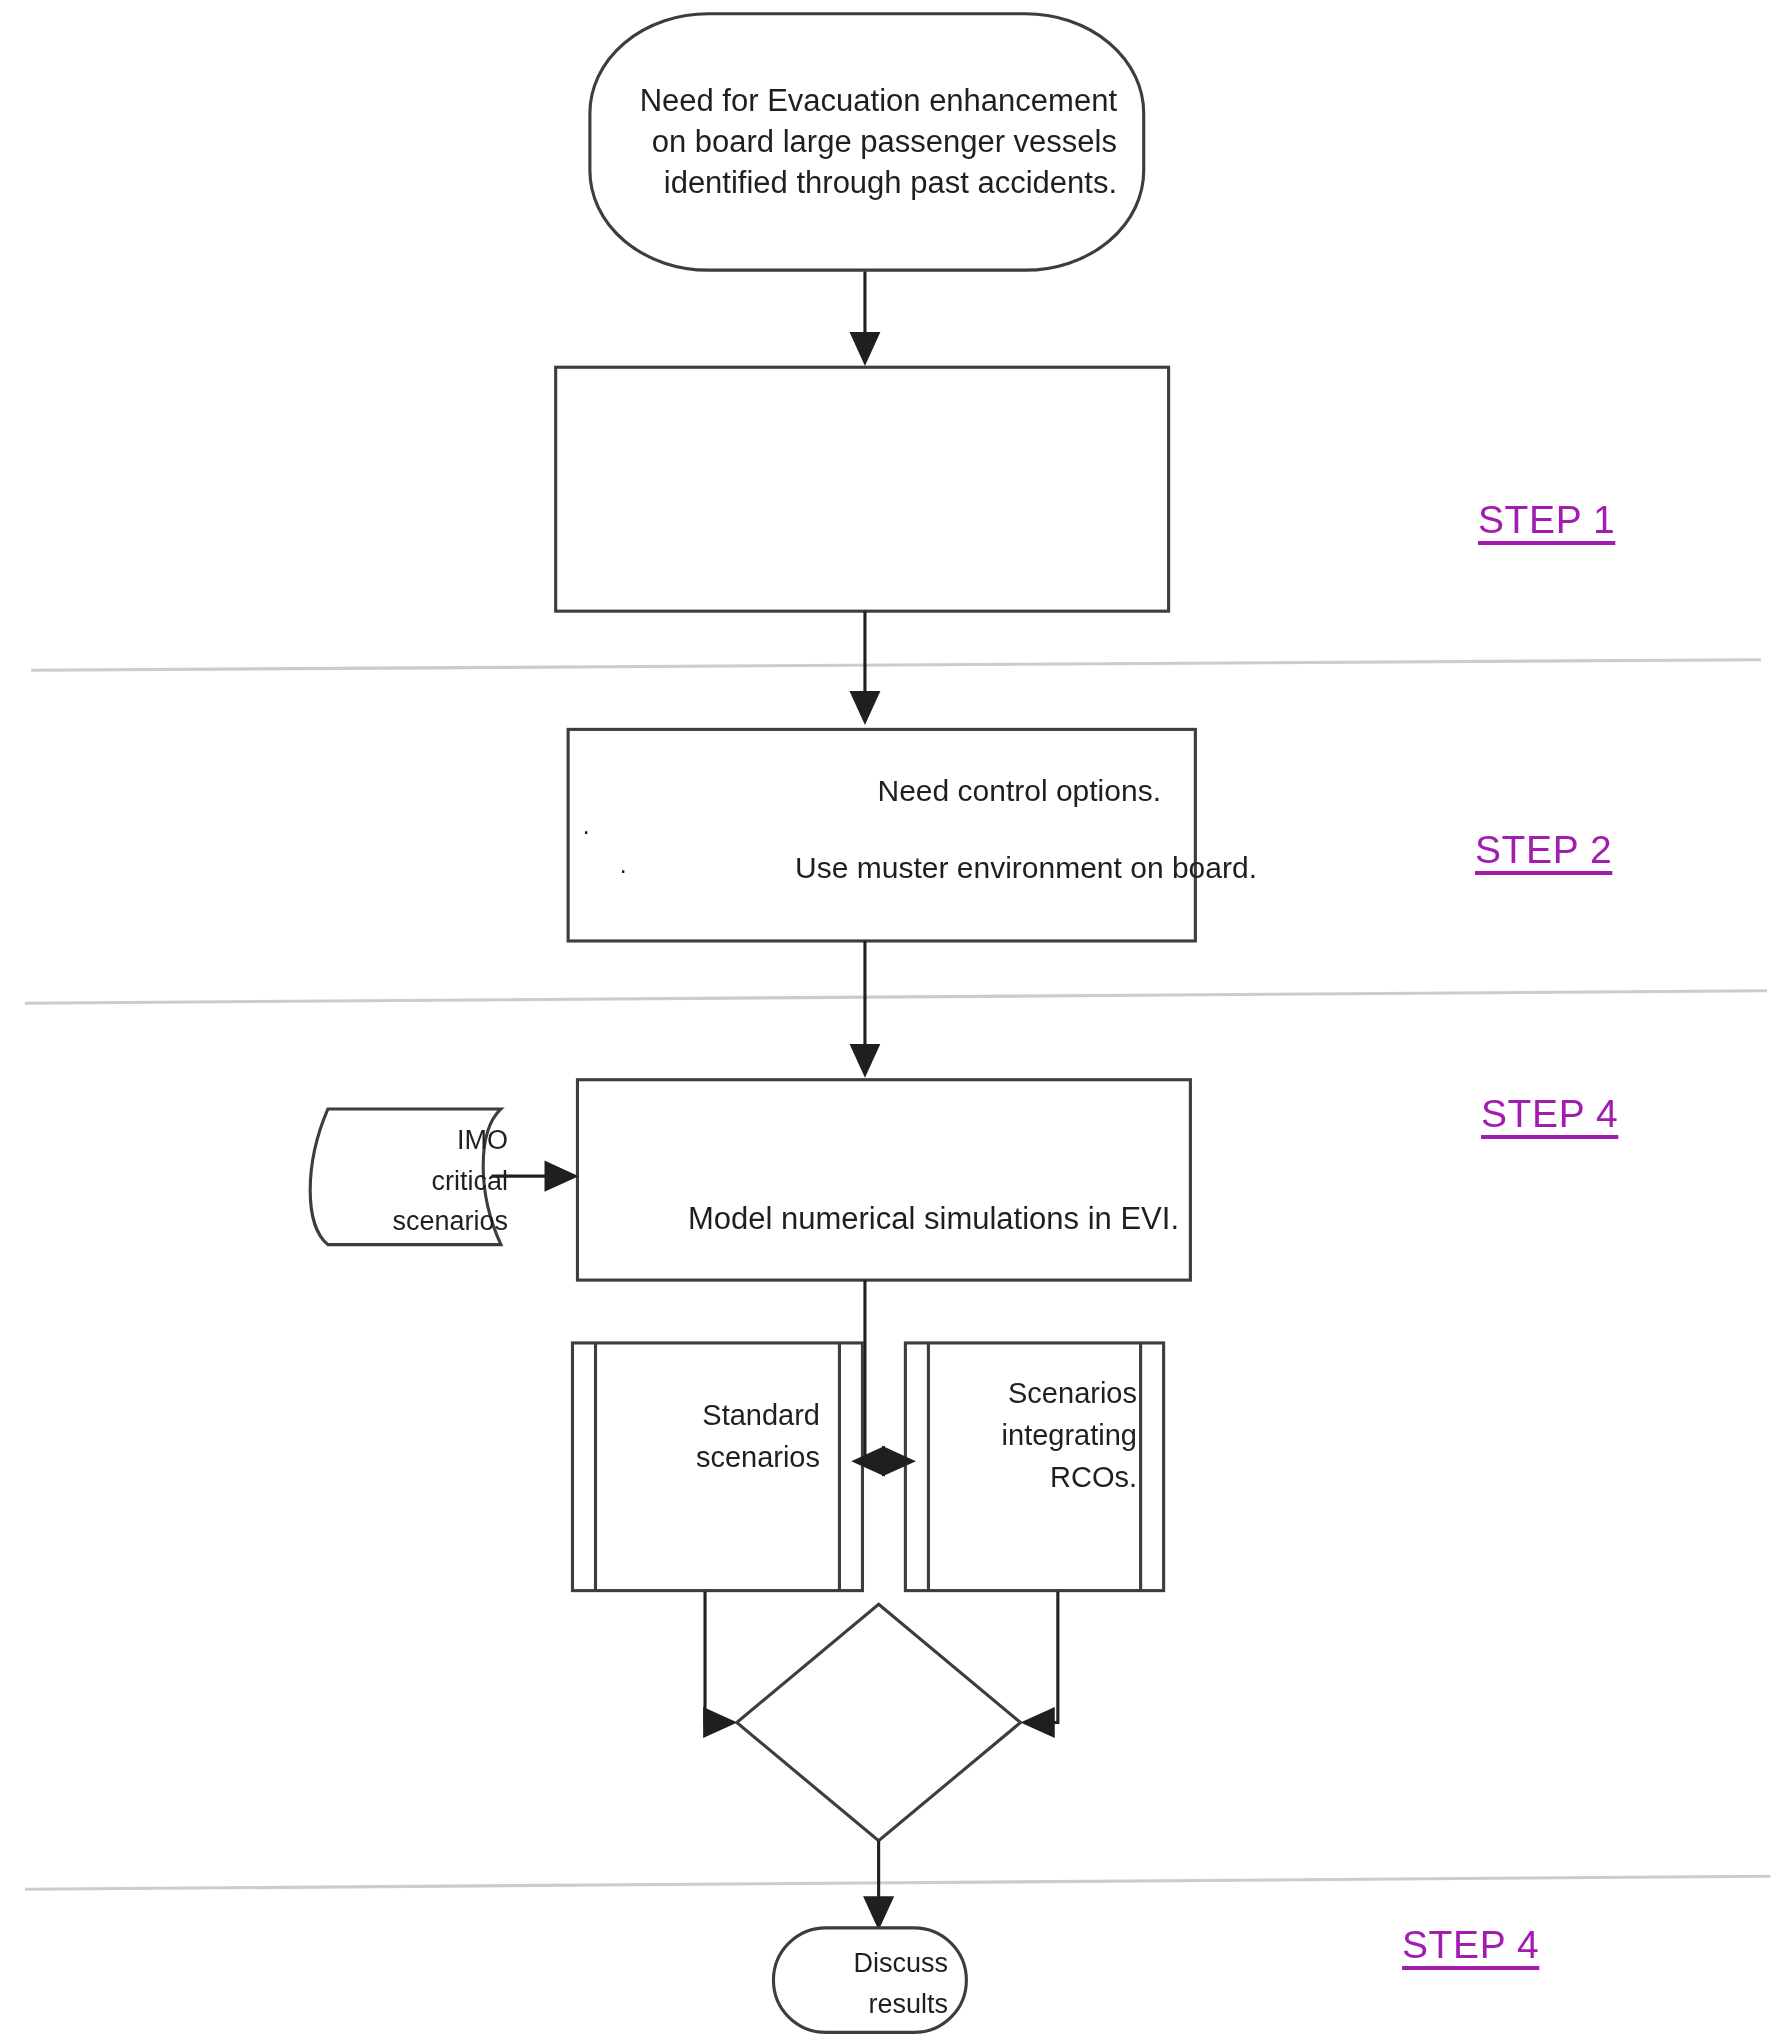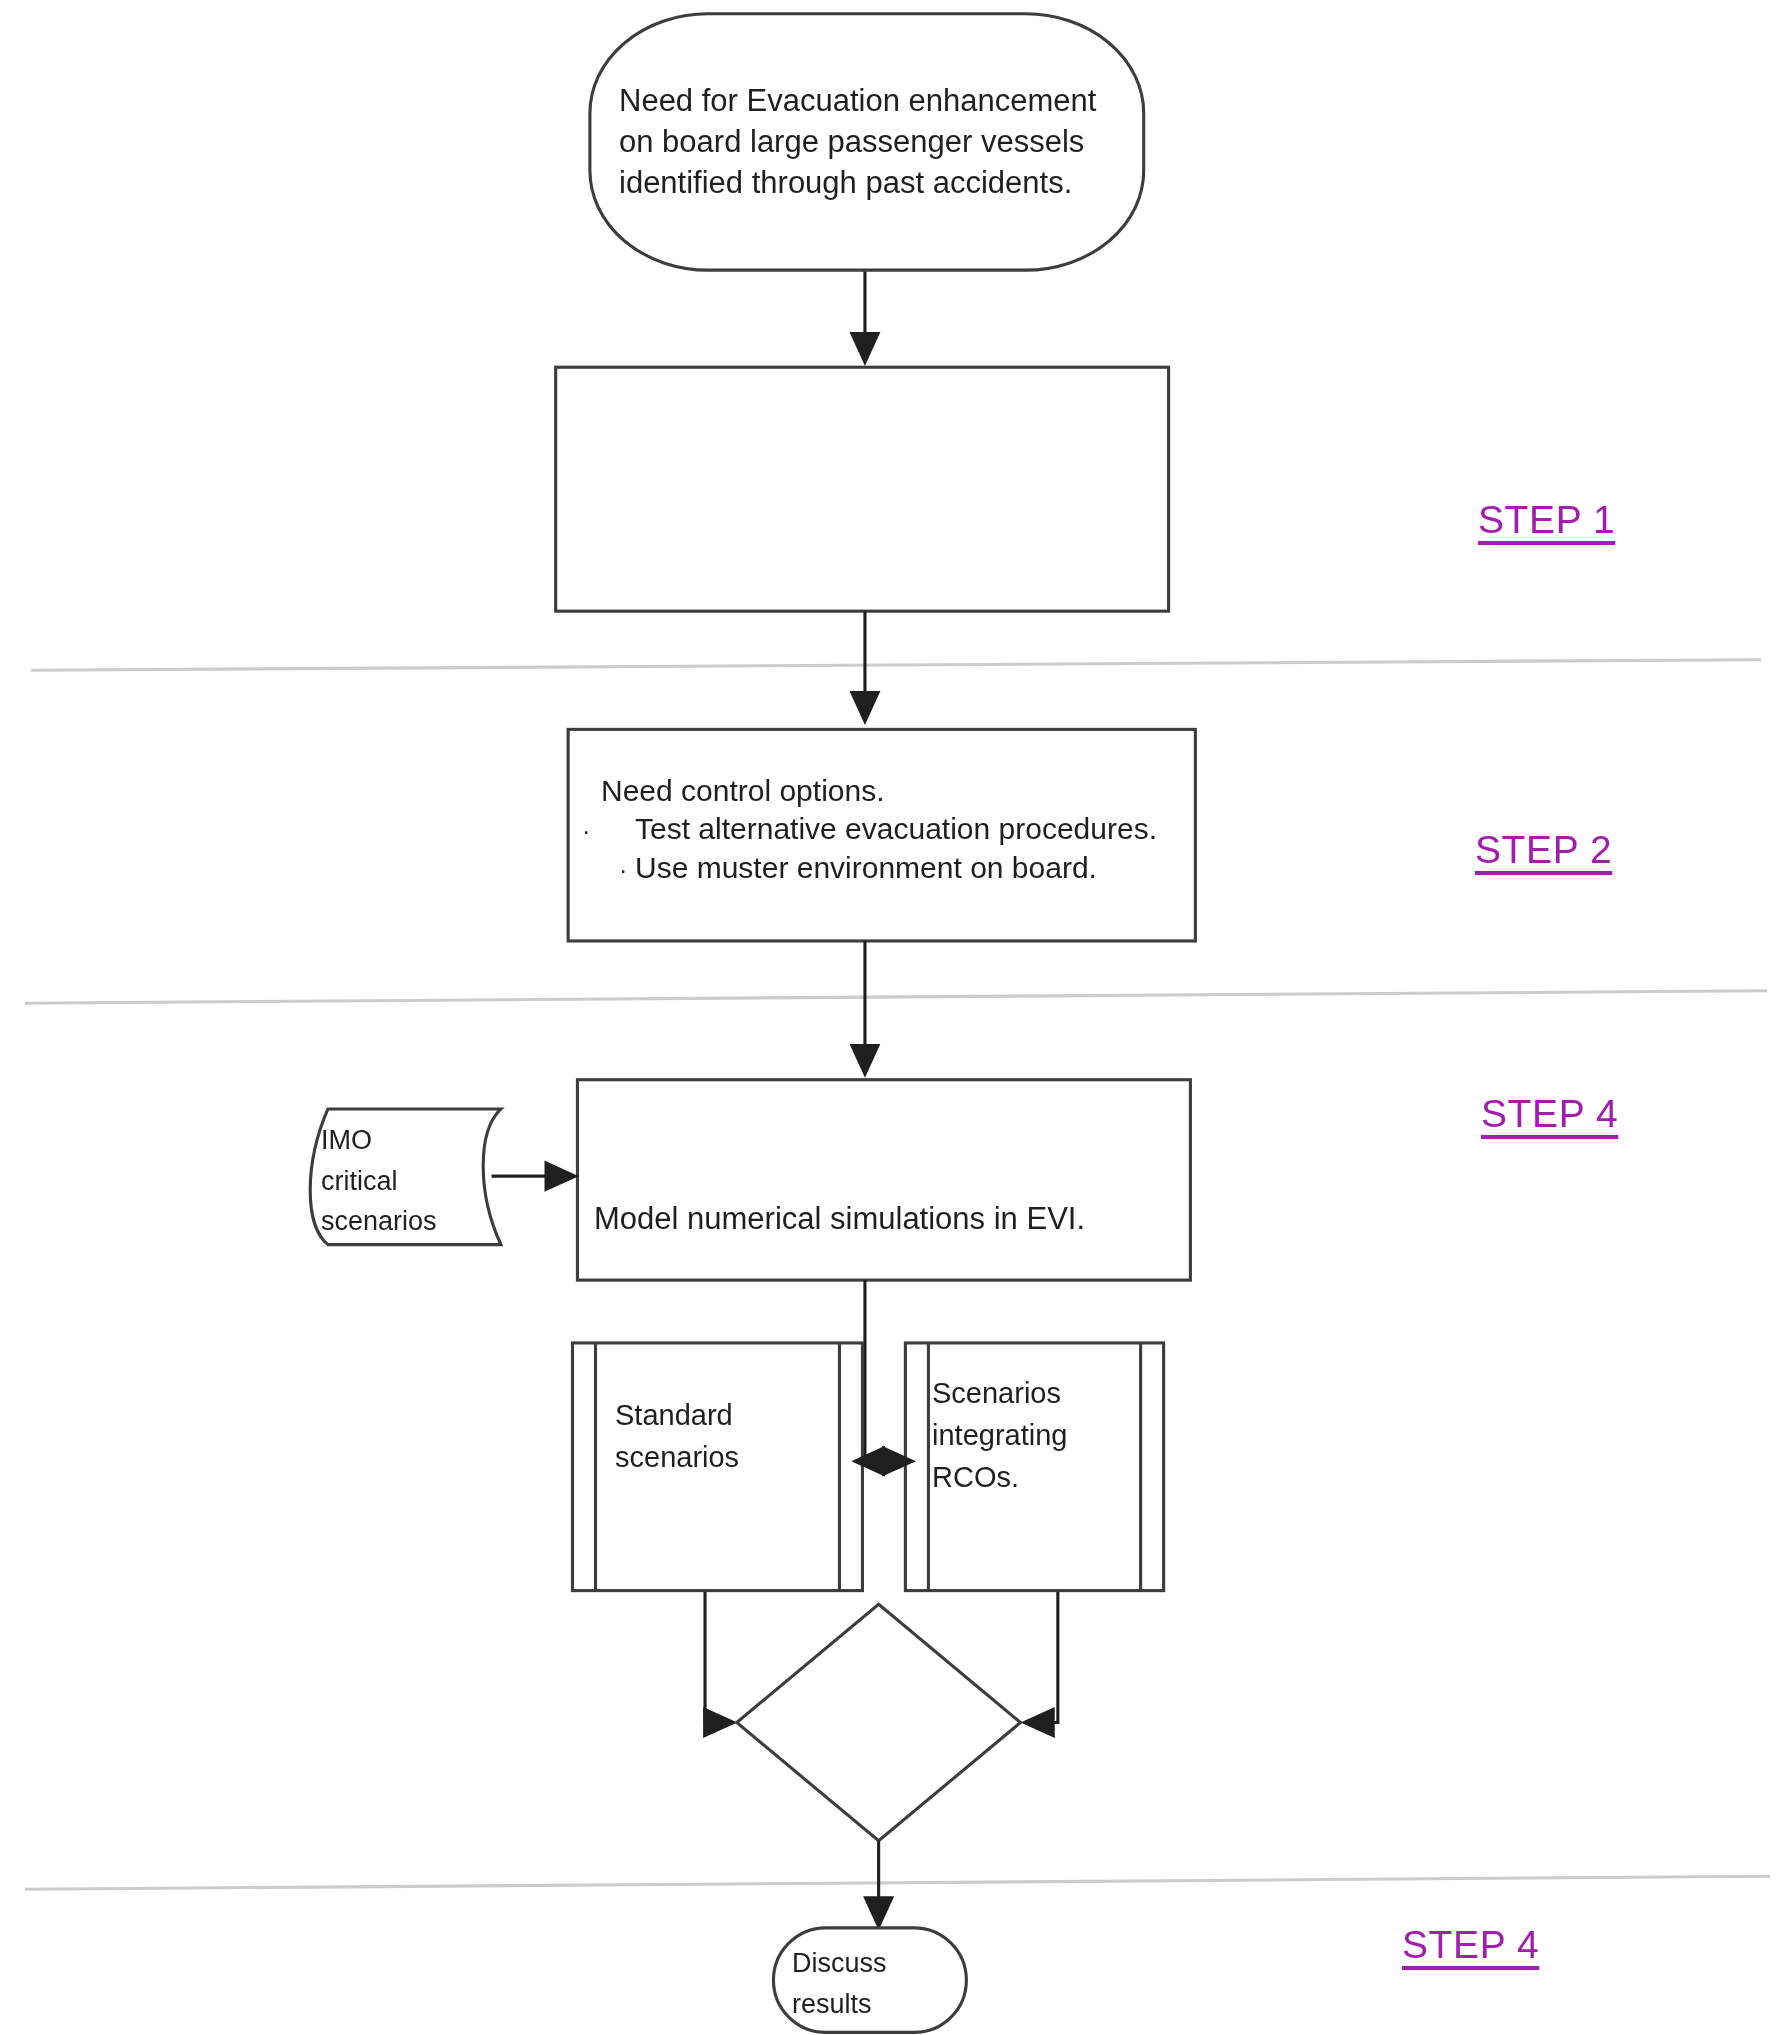--- a/index.html
+++ b/index.html
@@ -20,21 +20,21 @@
   }
   #diagram-svg {
     position: absolute;
     left: 0;
     top: 0;
     width: 1789px;
     height: 2035px;
   }
   .node-label {
     position: absolute;
-    text-align: left;
+    text-align: right;
     line-height: 1.32;
     color: #1f1f1f;
     white-space: pre-line;
     pointer-events: none;
   }
   .step-label {
     position: absolute;
     font-size: 39px;
     letter-spacing: 0.6px;
     color: #a21caf;
@@ -156,21 +156,20 @@
 
     <rect x="1243" y="3098" width="310" height="168" rx="84" ry="84" fill="#ffffff" stroke="#3d3d3d" stroke-width="5"></rect>
   </svg>
 
   <div class="node-label t-start" style="left:619px; top:81px;">Need for Evacuation enhancement on board large passenger vessels identified through past accidents.</div>
 
 
   <div class="node-label t-box2-title" style="left:601px; top:771px;">Need control options.</div>
 
   <span class="bullet-dot" style="left:582px; top:817px;">·</span>
-  <div class="node-label t-bullet-line" style="left:635px; top:809px;">Test alternative evacuation procedures.</div>
 
   <span class="bullet-dot" style="left:619px; top:856px;">·</span>
   <div class="node-label t-bullet-line" style="left:635px; top:848px;">Use muster environment on board.</div>
 
   <div class="node-label t-doc" style="left:321px; top:1120px;">IMO
 critical
 scenarios</div>
 
   <div class="node-label t-box3" style="left:594px; top:1159px;margin-top:40px;">Model numerical simulations in EVI.</div>
 

